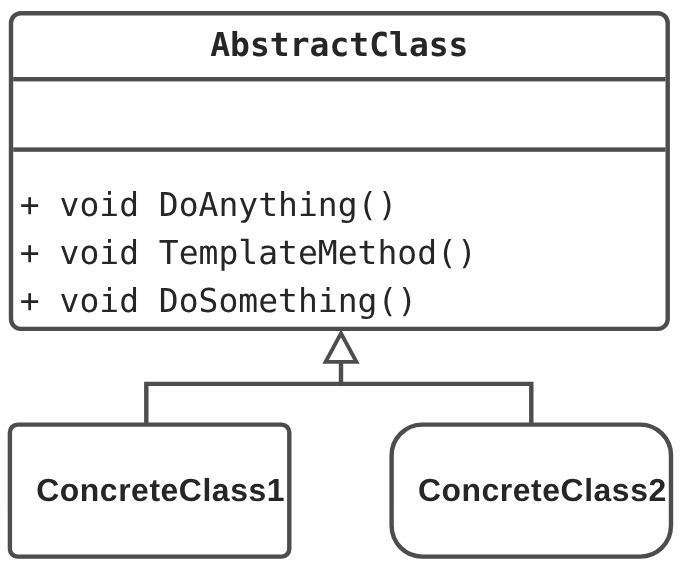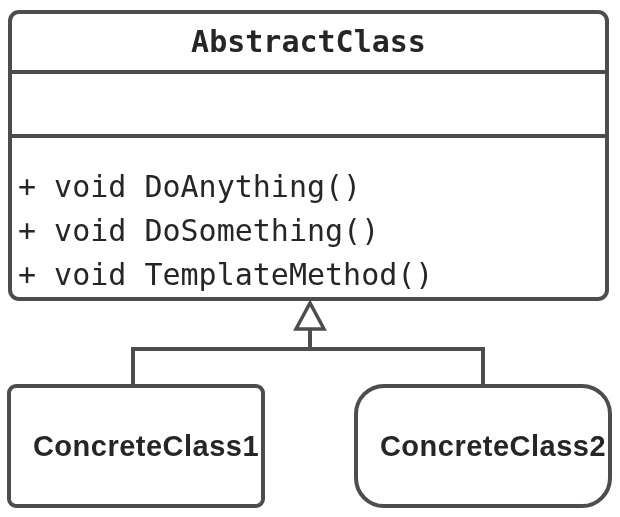--- a/index.html
+++ b/index.html
@@ -86,22 +86,22 @@
 </head>
 <body>
 
 <div class="canvas">
 
   <div class="class-box abstract-box">
     <div class="compartment-title">AbstractClass</div>
     <div class="compartment-attributes"></div>
     <div class="compartment-methods">
       <div class="method-line">+ void DoAnything()</div>
+      <div class="method-line">+ void TemplateMethod()</div>
       <div class="method-line">+ void DoSomething()</div>
-      <div class="method-line">+ void TemplateMethod()</div>
     </div>
   </div>
 
   <svg class="connectors" width="620" height="517" viewBox="0 0 620 517">
     <line x1="310" y1="329" x2="310" y2="351" stroke="#4d4d4d" stroke-width="4"></line>
     <polyline points="133,386 133,349 483,349 483,386" fill="none" stroke="#4d4d4d" stroke-width="4" stroke-linejoin="miter"></polyline>
     <polygon points="310,303 296,329 324,329" fill="#ffffff" stroke="#4d4d4d" stroke-width="3.5" stroke-linejoin="miter"></polygon>
   </svg>
 
   <div class="class-box concrete-box concrete-left">

